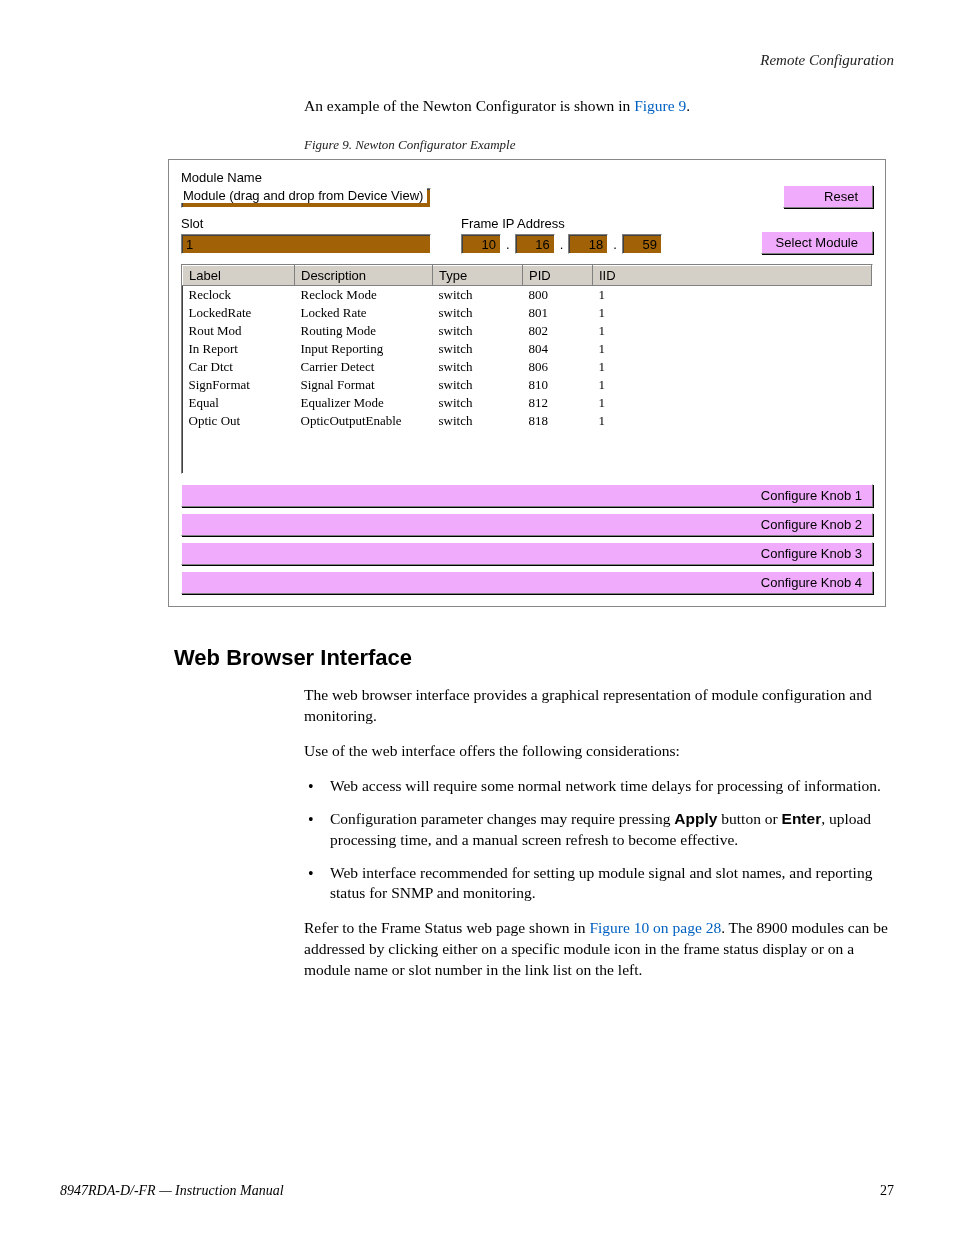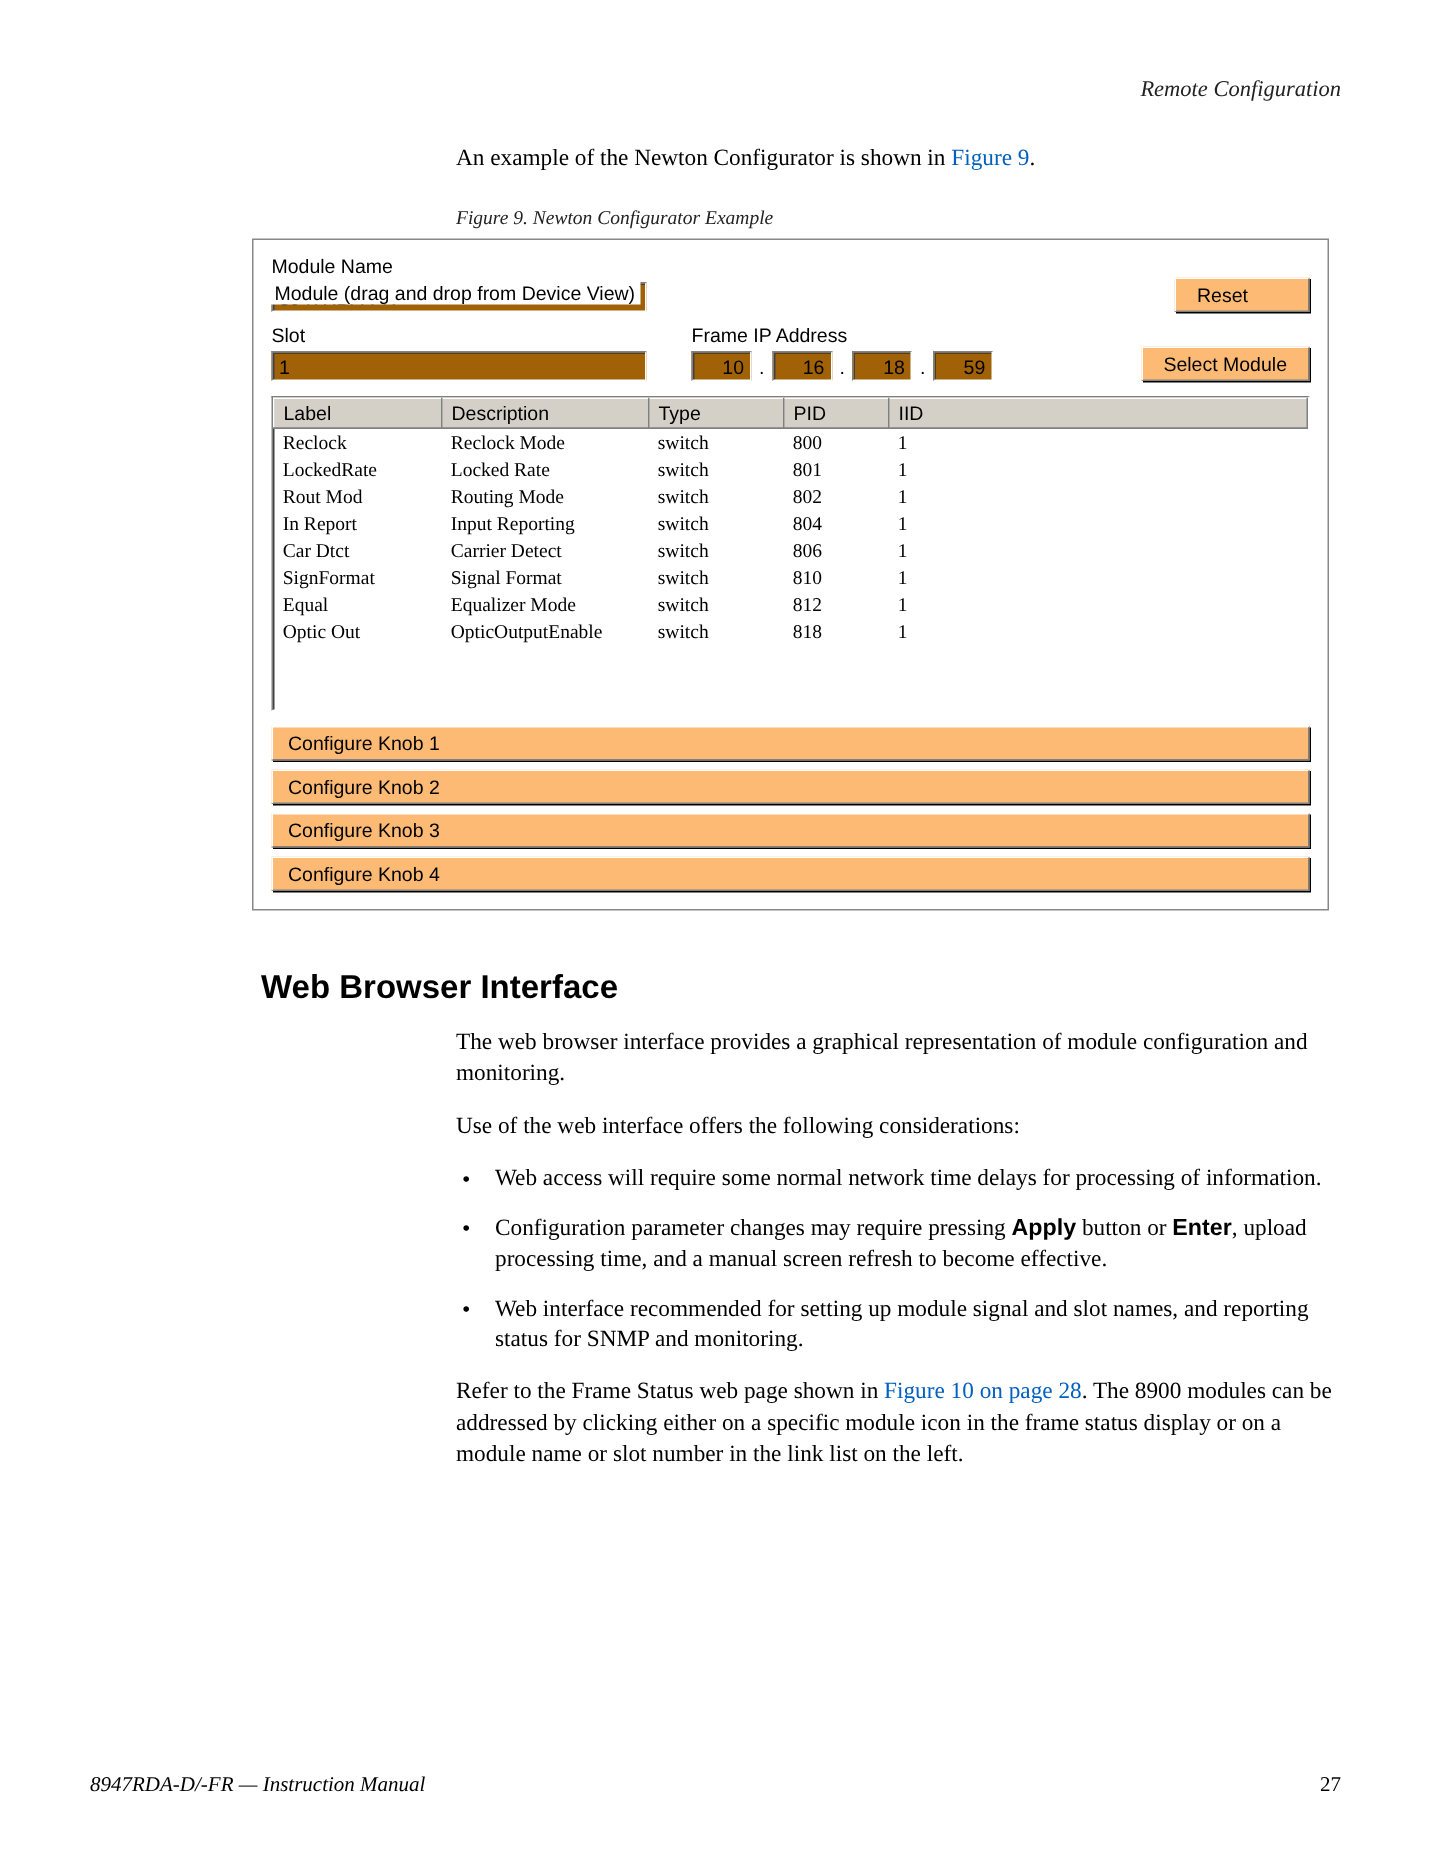--- a/index.html
+++ b/index.html
@@ -71,31 +71,31 @@
     padding: 2px 4px;
     font-size: 13px;
     height: 20px;
     line-height: 15px;
     font-family: inherit;
   }
   .ip-row { display:flex; align-items:center; gap:0; }
   .ip-dot { padding: 0 5px; }
   .btn95 {
     display: inline-block;
-    background: #fdba74;
+    background: #f0abfc;
     border: 1px solid #808080;
     border-top-color: #fff;
     border-left-color: #fff;
     padding: 3px 14px;
     font-size: 13px;
     font-family: inherit;
     box-shadow: 1px 1px 0 #000;
     cursor: default;
     min-width: 90px;
-    text-align: left;
+    text-align: right;
   }
   .table-wrap {
     margin-top: 10px;
     border: 1px solid #808080;
     border-right-color: #fff;
     border-bottom-color: #fff;
     box-shadow: inset 1px 1px 0 #404040;
     background: #fff;
     height: 210px;
     overflow: hidden;

